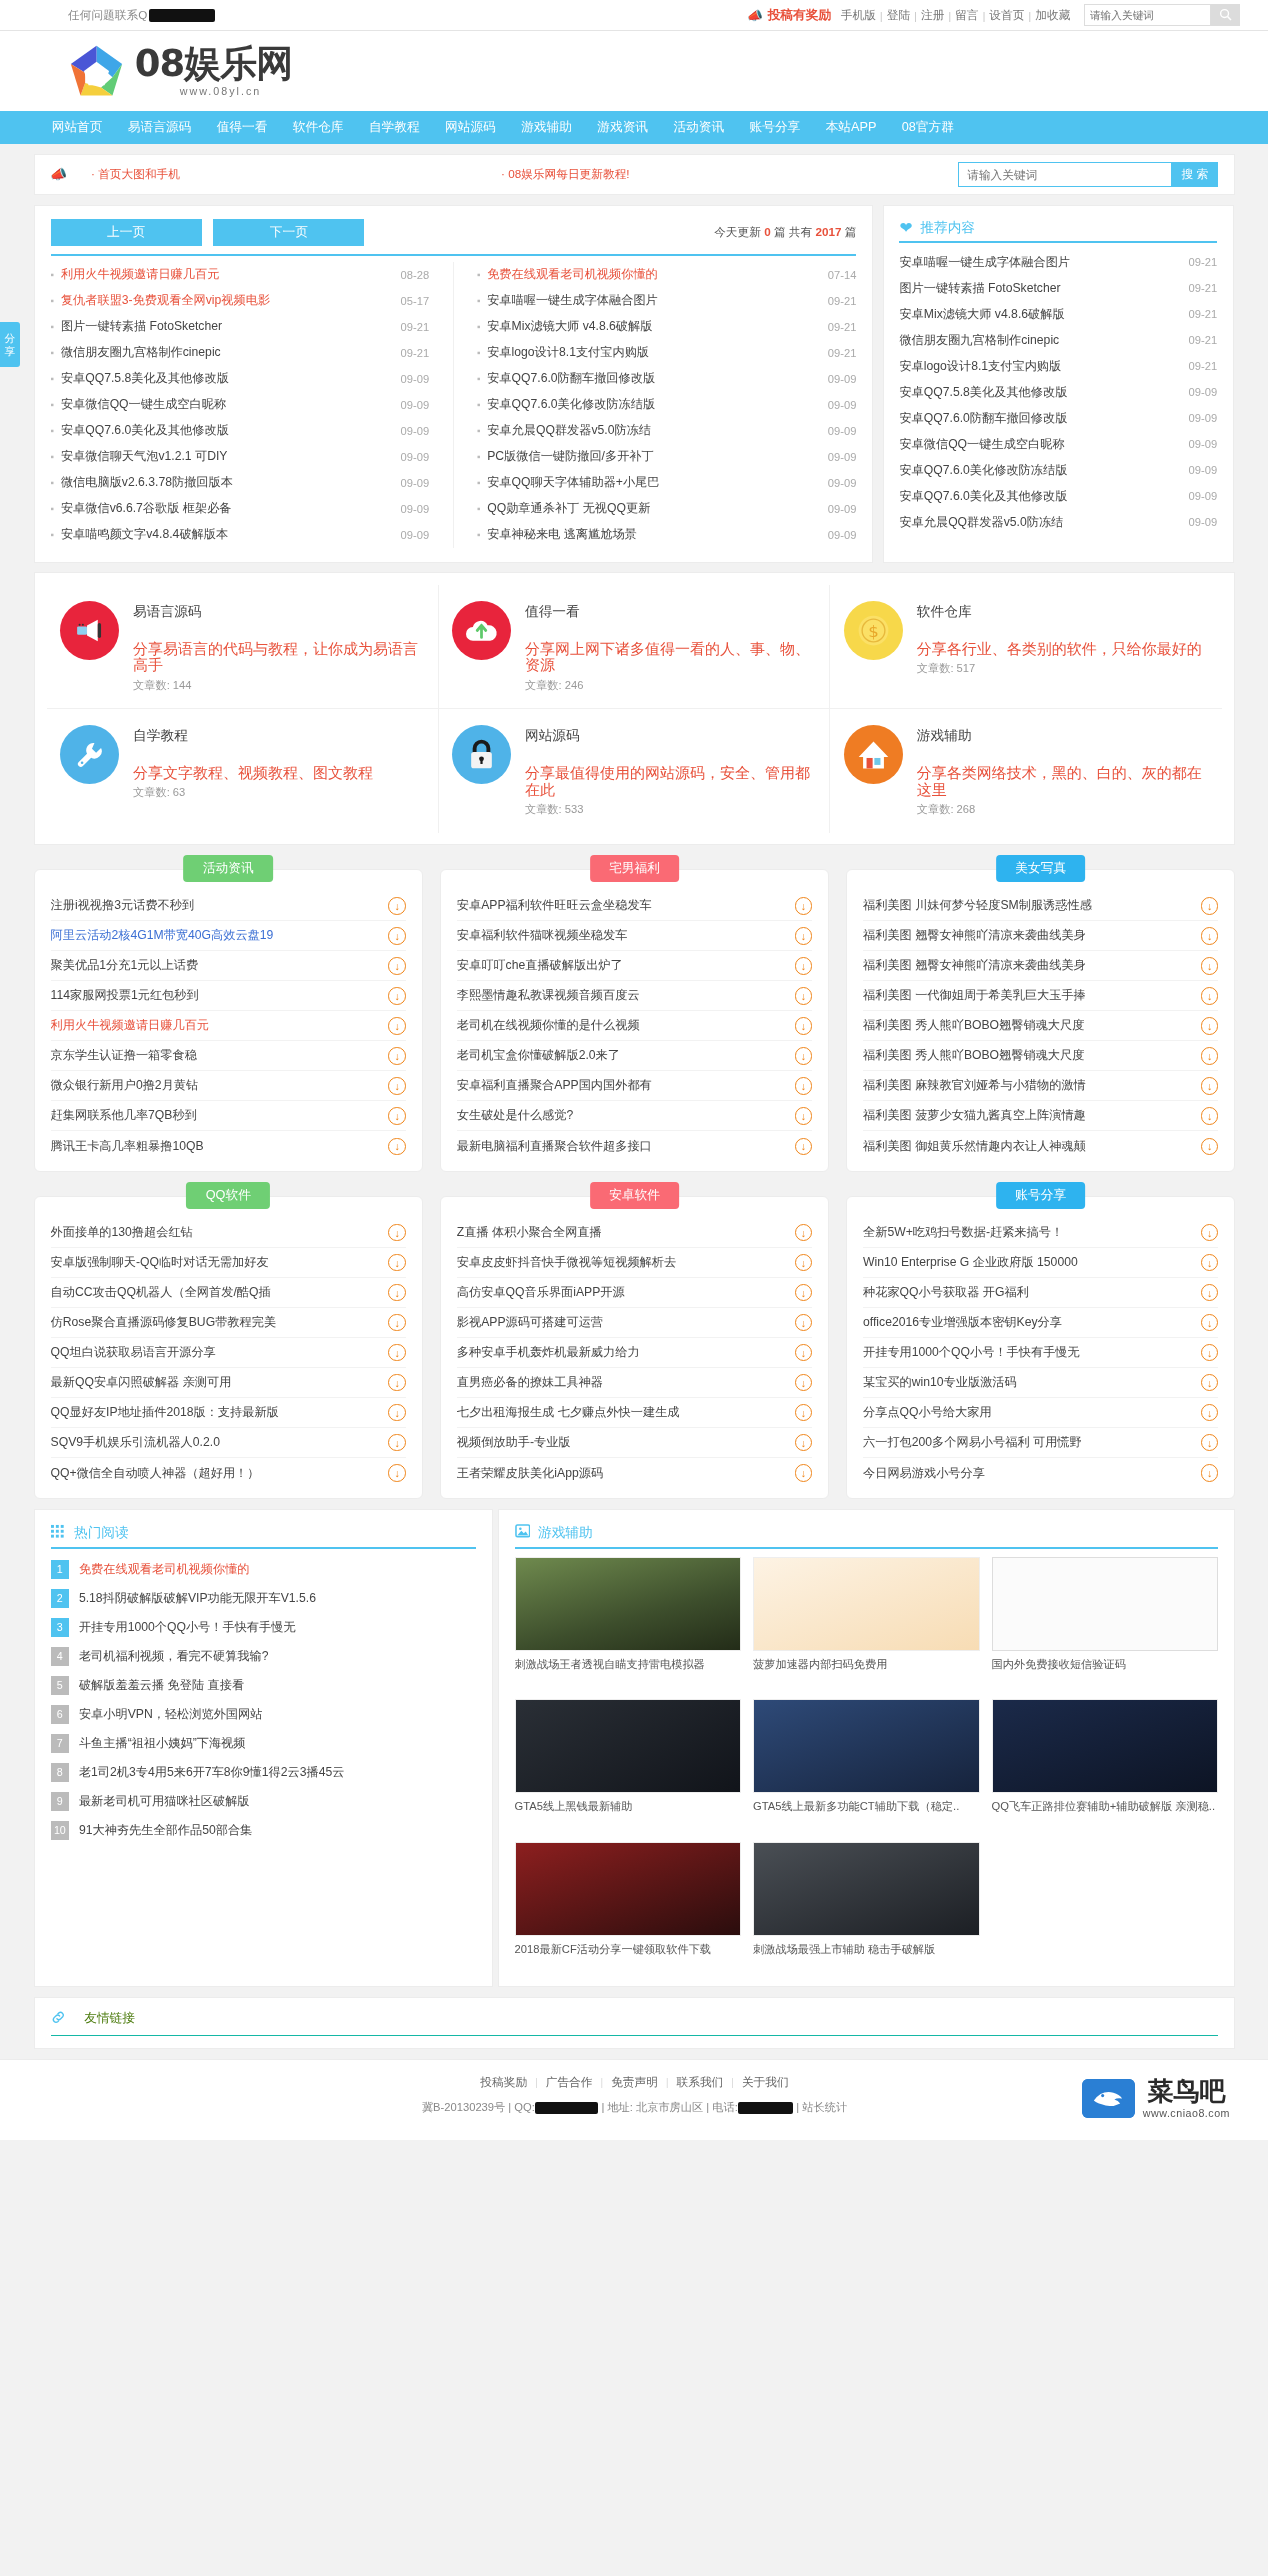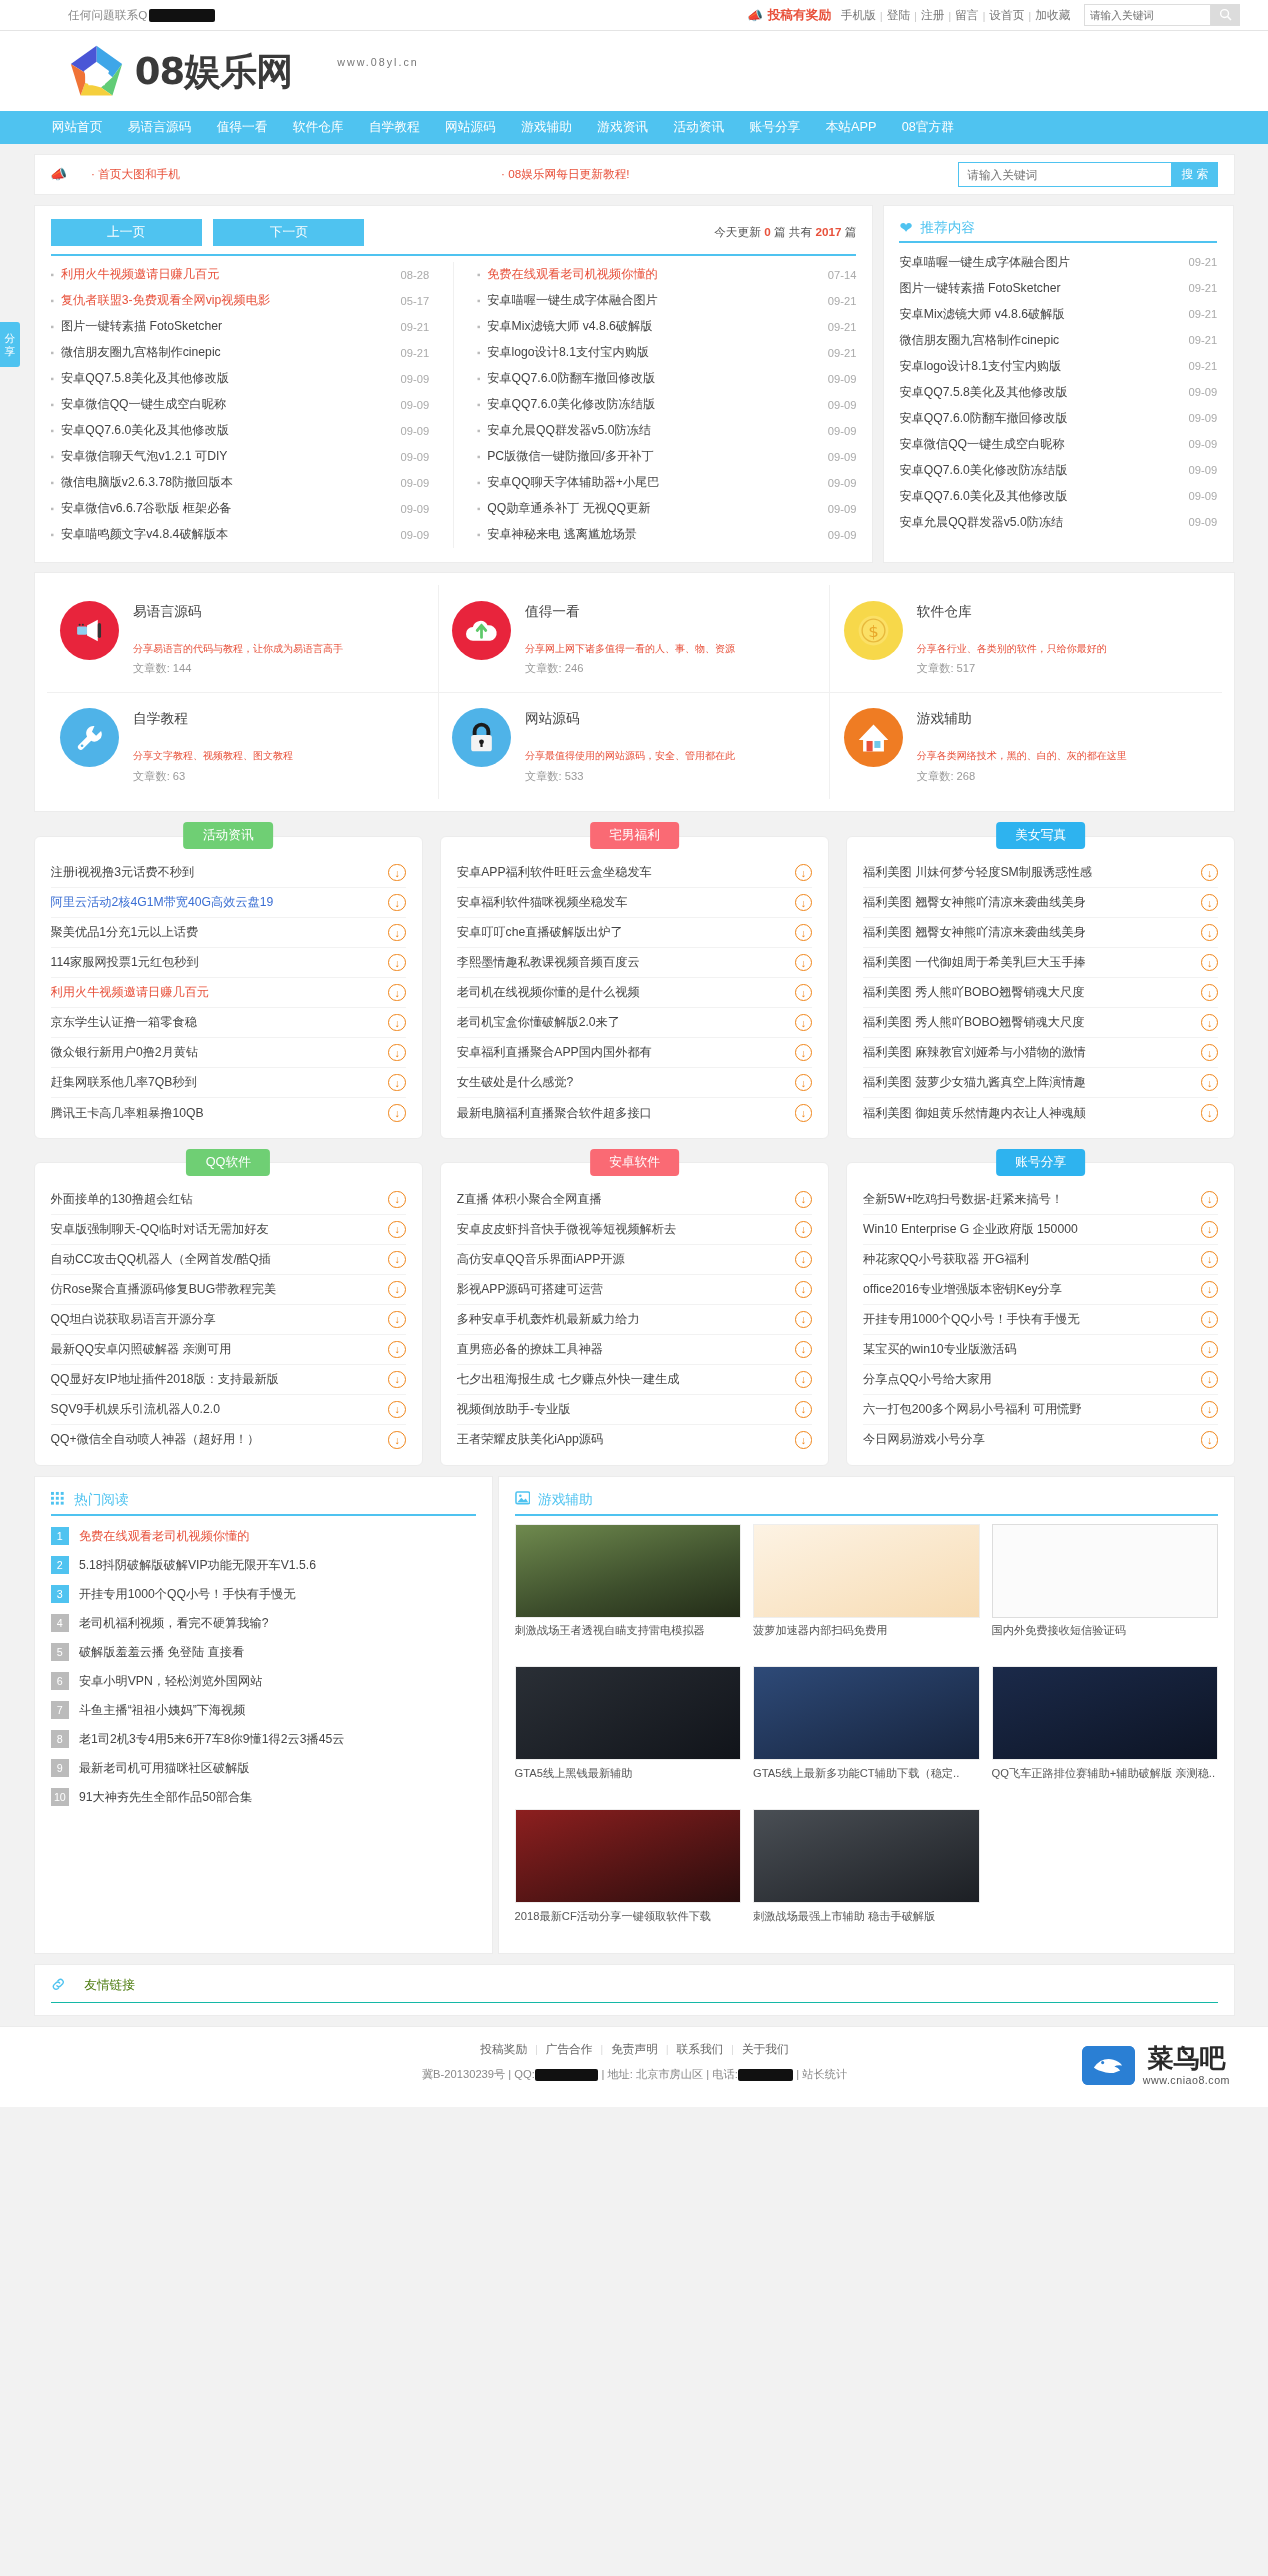--- a/index.html
+++ b/index.html
@@ -37,21 +37,21 @@
     width:29px; height:21.5px; background:#dcdcdc; display:flex;align-items:center;justify-content:center;
     cursor:pointer;
   }
 
   
   .header {
     background:#fff; height: 80px; display:flex; align-items:center; padding-left:68px;
   }
   .logo-wrap { display:flex; align-items:center; gap:9.8px; }
   .logo-mark { width:57px; height:57px; position:relative; }
-  .logo-text-block { display:flex; }
+  .logo-text-block { display:flex; flex-direction:column; }
   .logo-title {
     font-size: 37px; font-weight:bold; color:#3a3a3a; letter-spacing:-1px; line-height:1;
     font-family:"DejaVu Sans", sans-serif;
   }
   .logo-sub { font-size:10.7px; color:#777; letter-spacing:2px; margin-top:3.9px; margin-left:45px; }
 
   
   .nav {
     background:#4fc3f0; height:33px; display:flex; align-items:center; padding-left:39px;
   }
@@ -119,21 +119,21 @@
 
   
   .cat-box { background:#fff; border:1px solid #ececec; padding:11.7px; margin-bottom:9.8px; }
   .cat-grid { display:grid; grid-template-columns:repeat(3,1fr); }
   .cat-cell { display:flex; gap:13.7px; padding:15.6px 13.7px; border-right:1px solid #f0f0f0; border-bottom:1px solid #f0f0f0; align-items:flex-start;}
   .cat-cell:nth-child(3n) { border-right:none; }
   .cat-cell:nth-child(n+4) { border-bottom:none; }
   .cat-ic { width:59px; height:59px; border-radius:50%; flex:none; display:flex; align-items:center; justify-content:center; }
   .cat-body { flex:1; padding-top:2px; }
   .cat-title { font-size:13.7px; color:#444; margin-bottom:5.9px; }
-  .cat-desc { font-size:10px; color:#e8513b; line-height:16.6px;margin-top:20px; }
+  .cat-desc { font-size:15px; color:#e8513b; line-height:16.6px;margin-top:20px; }
   .cat-cnt { font-size:11.2px; color:#999; margin-top:3.9px; }
 
   
   .blocks { display:flex; gap:17.6px; margin-bottom:9.8px; }
   .blk { flex:1; position:relative; padding-top:13.7px; }
   .blk-tag {
     position:absolute; top:0; left:50%; transform:translateX(-50%);
     padding:4.9px 19.5px; border-radius:3.9px; color:#fff; font-size:12.7px; z-index:2; white-space:nowrap;
   }
   .blk-inner {

